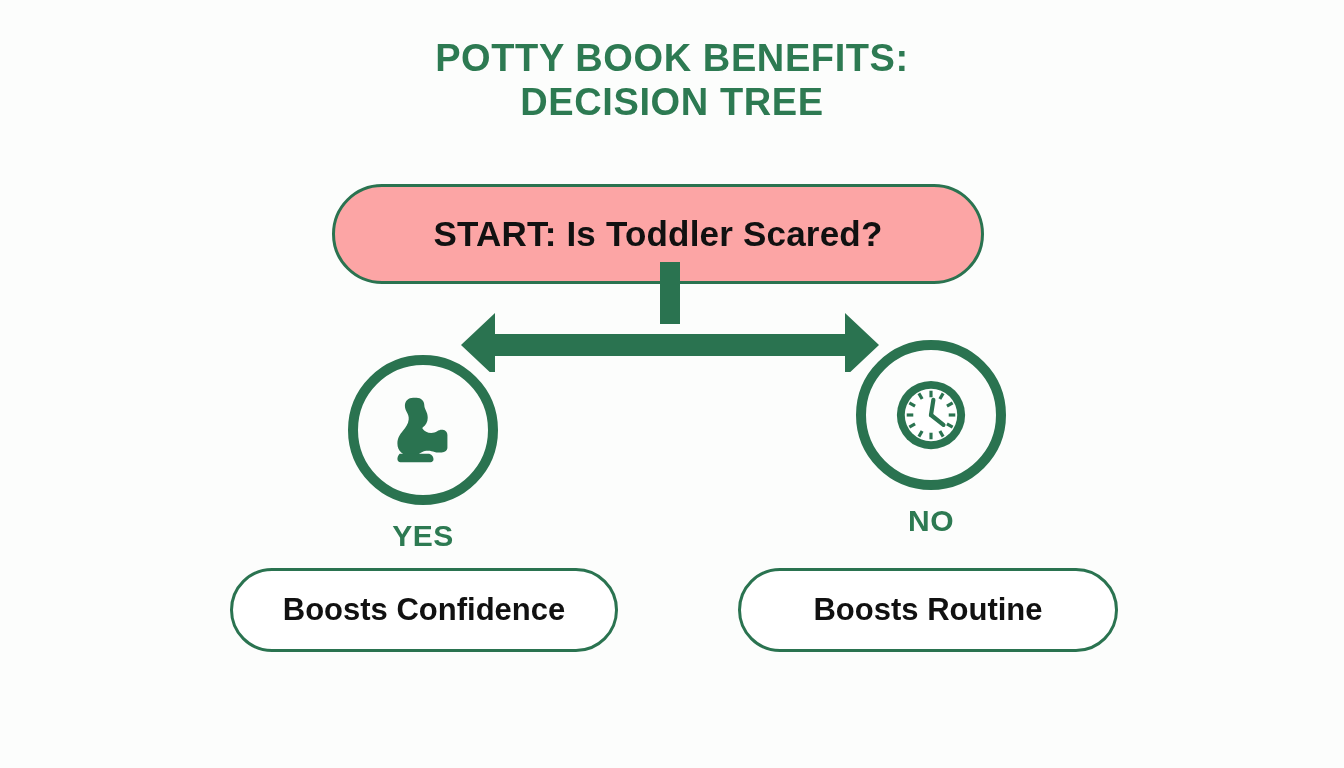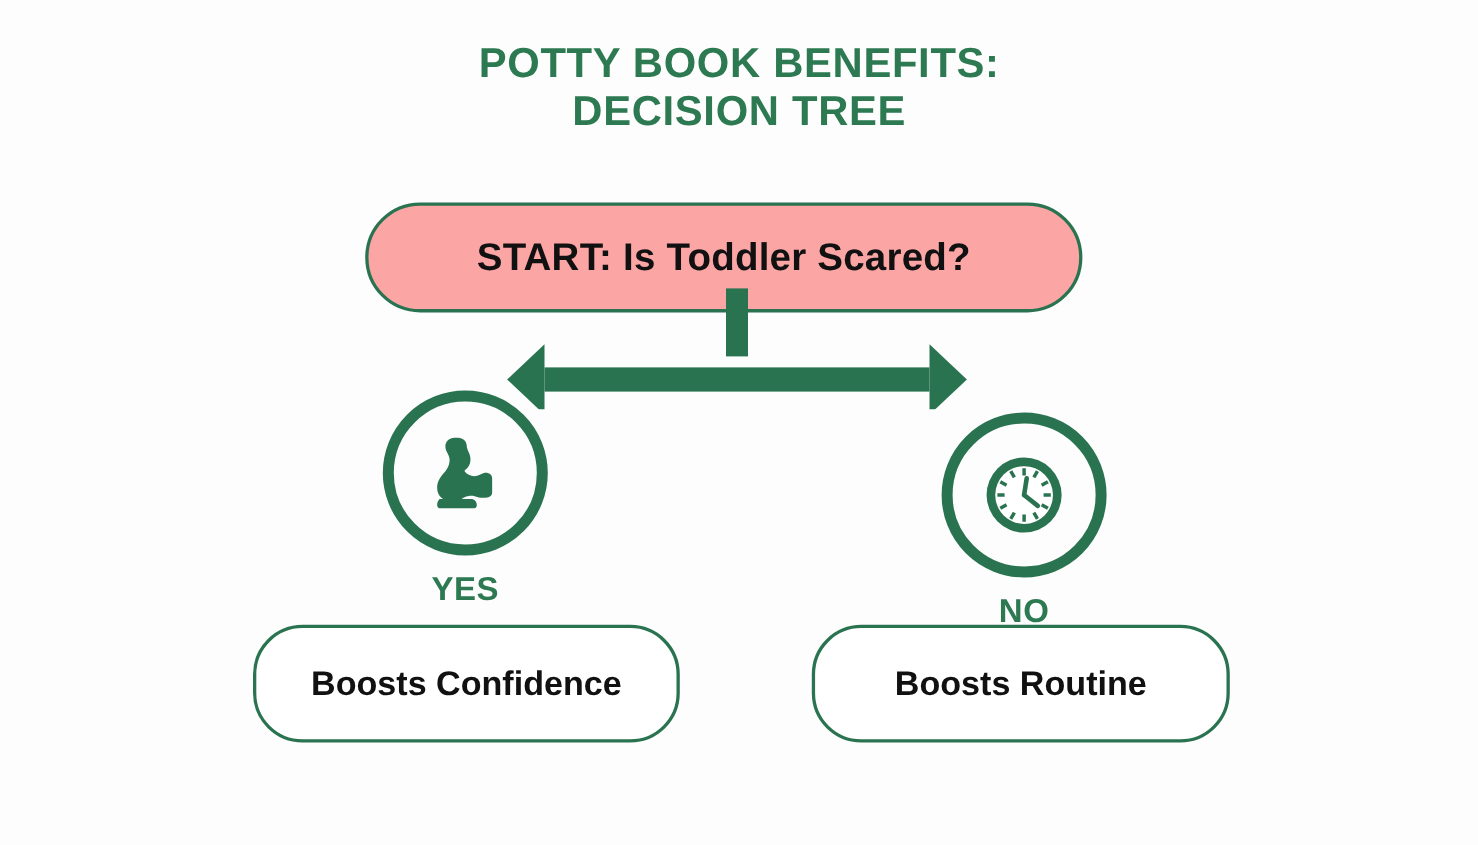--- a/index.html
+++ b/index.html
@@ -72,21 +72,21 @@
     height: 110px;
   }
 
   
   .branch {
     position: absolute;
     width: 260px;
     text-align: center;
   }
   .branch-yes { left: 293px; top: 355px; }
-  .branch-no  { left: 801px; top: 375px; }
+  .branch-no  { left: 801px; top: 340px; }
 
   .circle {
     width: 150px;
     height: 150px;
     margin: 0 auto;
     box-sizing: border-box;
     border: 10px solid #2a7350;
     border-radius: 50%;
     background: transparent;
     display: flex;
@@ -100,21 +100,21 @@
     color: #2d7a52;
     font-size: 30px;
     font-weight: bold;
     letter-spacing: 0.5px;
   }
 
   
   .outcome {
     position: absolute;
     top: 568px;
-    height: 107px;
+    height: 84px;
     box-sizing: border-box;
     background: #ffffff;
     border: 3px solid #2a7350;
     border-radius: 45px;
     display: flex;
     align-items: center;
     justify-content: center;
   }
   .outcome-yes { left: 230px; width: 388px; }
   .outcome-no  { left: 738px; width: 380px; }

